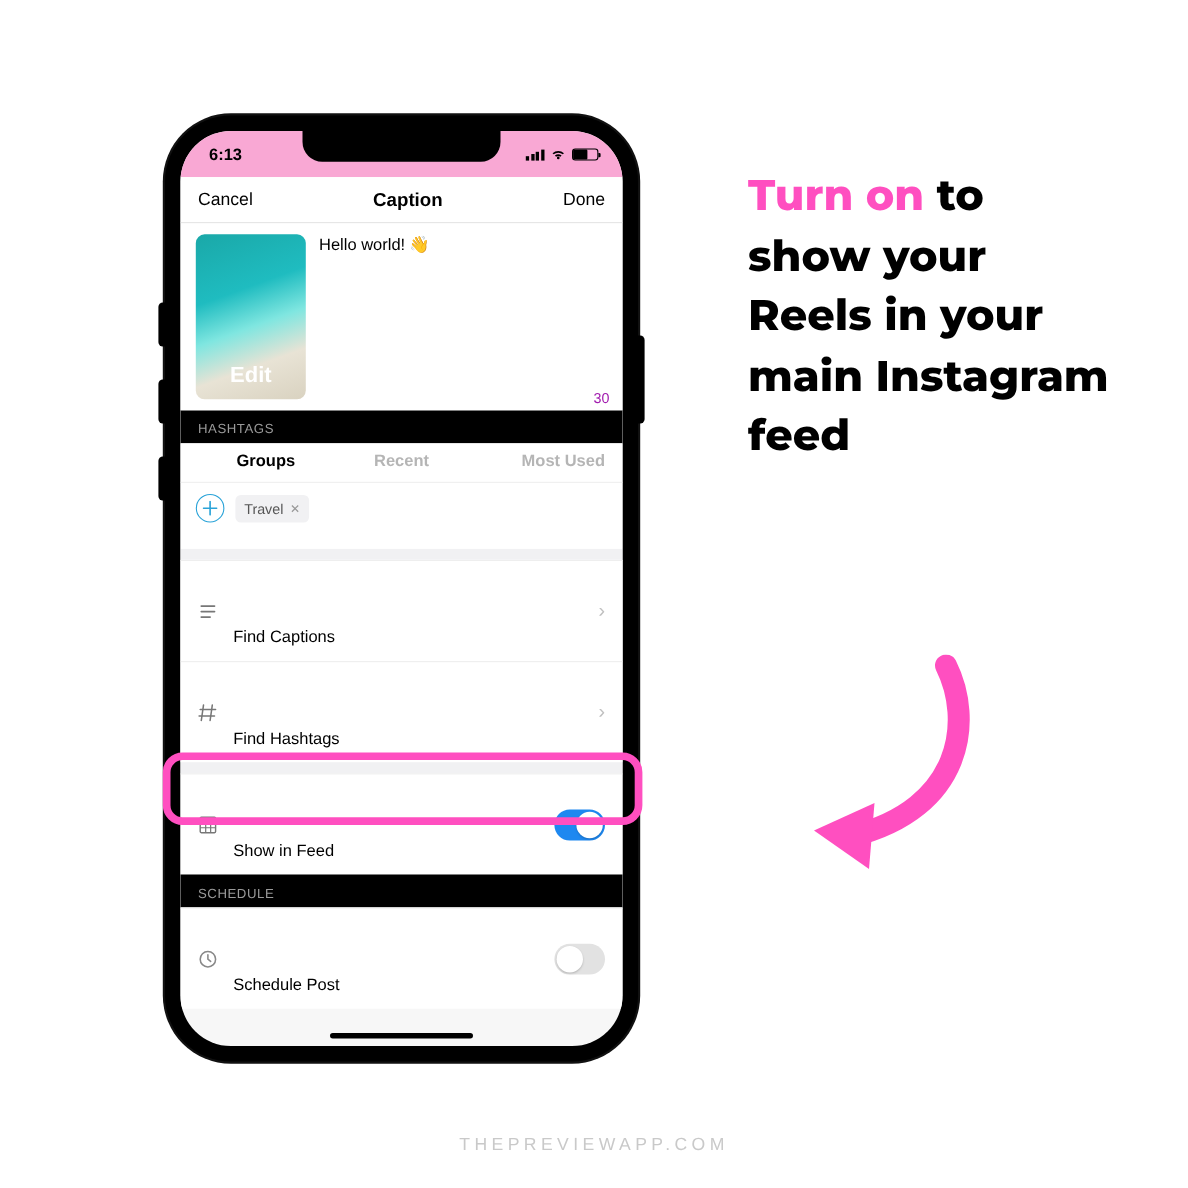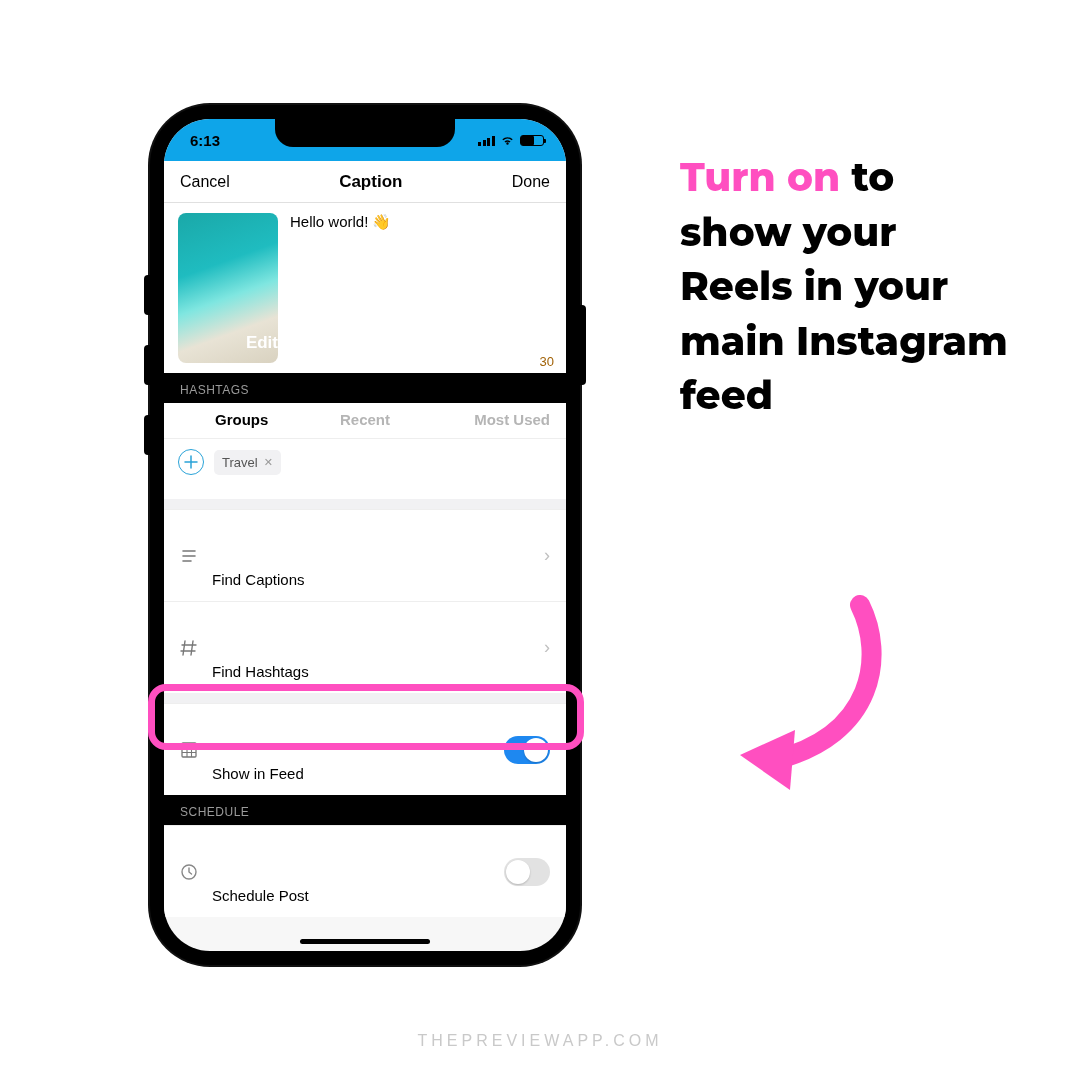--- a/index.html
+++ b/index.html
@@ -39,21 +39,21 @@
     position: relative;
   }
   .notch {
     position: absolute; top: 0; left: 50%; transform: translateX(-50%);
     width: 180px; height: 28px; background:#000;
     border-radius: 0 0 18px 18px; z-index: 50;
   }
   .status-bar {
     height: 42px; display:flex; align-items:center; justify-content:space-between;
     padding: 0 22px 0 26px; font-size: 15px; font-weight:600; color:#000;
-    background:#0ea5e9;
+    background:#f9a8d4;
   }
   .status-icons { display:flex; gap:5px; align-items:center; }
   .sig { width:17px; height:11px; display:flex; align-items:flex-end; gap:1.5px; }
   .sig i { width:3px; background:#000; }
   .sig i:nth-child(1){height:4px}.sig i:nth-child(2){height:6px}
   .sig i:nth-child(3){height:8px}.sig i:nth-child(4){height:10px}
   .wifi { width:15px; height:11px; position:relative; }
   .wifi svg{width:15px;height:11px}
   .batt { width:24px; height:11px; border:1px solid #000; border-radius:3px; position:relative; }
   .batt::after{content:"";position:absolute;right:-3px;top:3px;width:2px;height:4px;background:#000;border-radius:0 1px 1px 0;}
@@ -67,26 +67,26 @@
   .nav-title{font-weight:700; font-size:17px;text-align:right;}
   .nav-btn{color:#000;}
 
   .caption-area {
     background:#fff; display:flex; padding:10px 14px 6px; gap:12px;
     position:relative; min-height:170px;
   }
   .thumb {
     width:100px; height:150px; border-radius:8px;
     background: linear-gradient(160deg,#1aa8a8 0%,#1fbcc0 35%,#7fe6e0 55%,#e8e3d5 75%,#d9d2c0 100%);
-    position:relative; color:#fff; font-weight:700; font-size:17px;
-    display:flex; align-items:flex-end; justify-content:flex-end; padding-bottom:10px;
+    position:relative; color:#fff; font-weight:700; font-size:20px;
+    display:flex; align-items:flex-end; justify-content:center; padding-bottom:10px;
   }
   .caption-text{font-size:15px; color:#000; flex:1;}
   .char-count{
-    position:absolute; right:12px; bottom:4px; font-size:13px; color:#a16207;
+    position:absolute; right:12px; bottom:4px; font-size:13px; color:#a21caf;
   }
 
   .section-gap{height:10px; background:#f1f1f3;}
   .section-header{
     padding:10px 16px 6px; font-size:12px; color:#9a9a9a; letter-spacing:0.5px;
     background:#000000;
   }
 
   .tabs{
     background:#fff; display:flex; padding:8px 16px 10px; gap:0;

